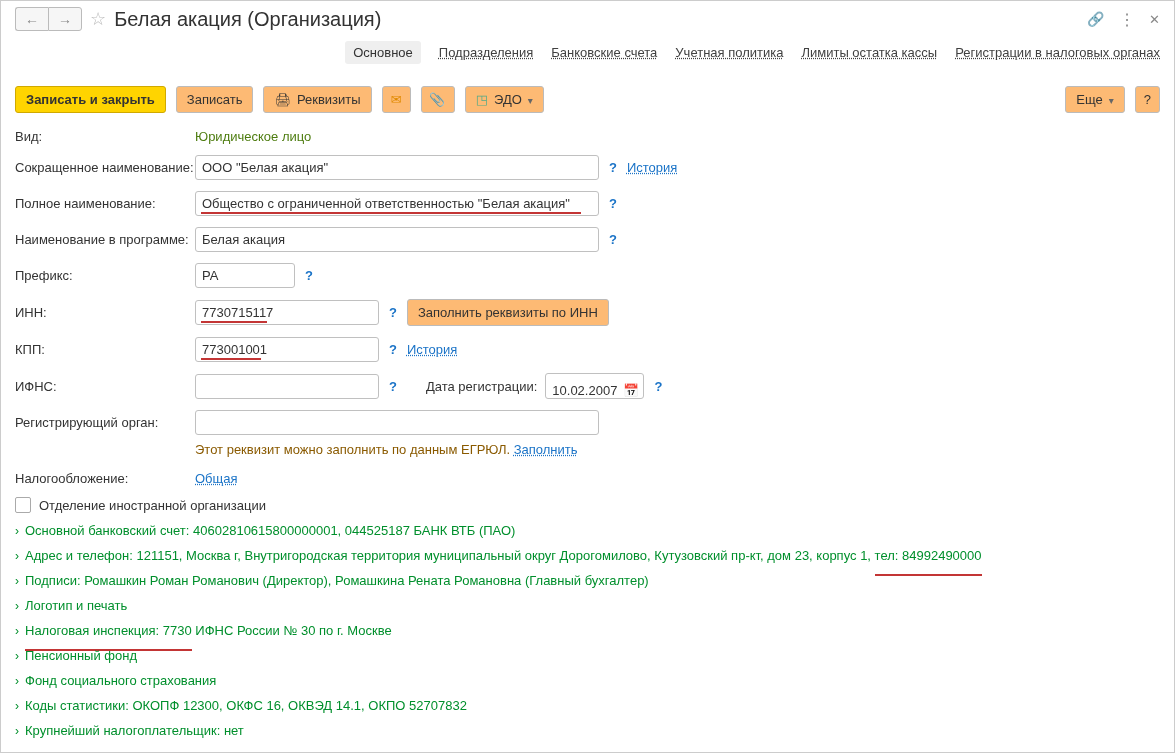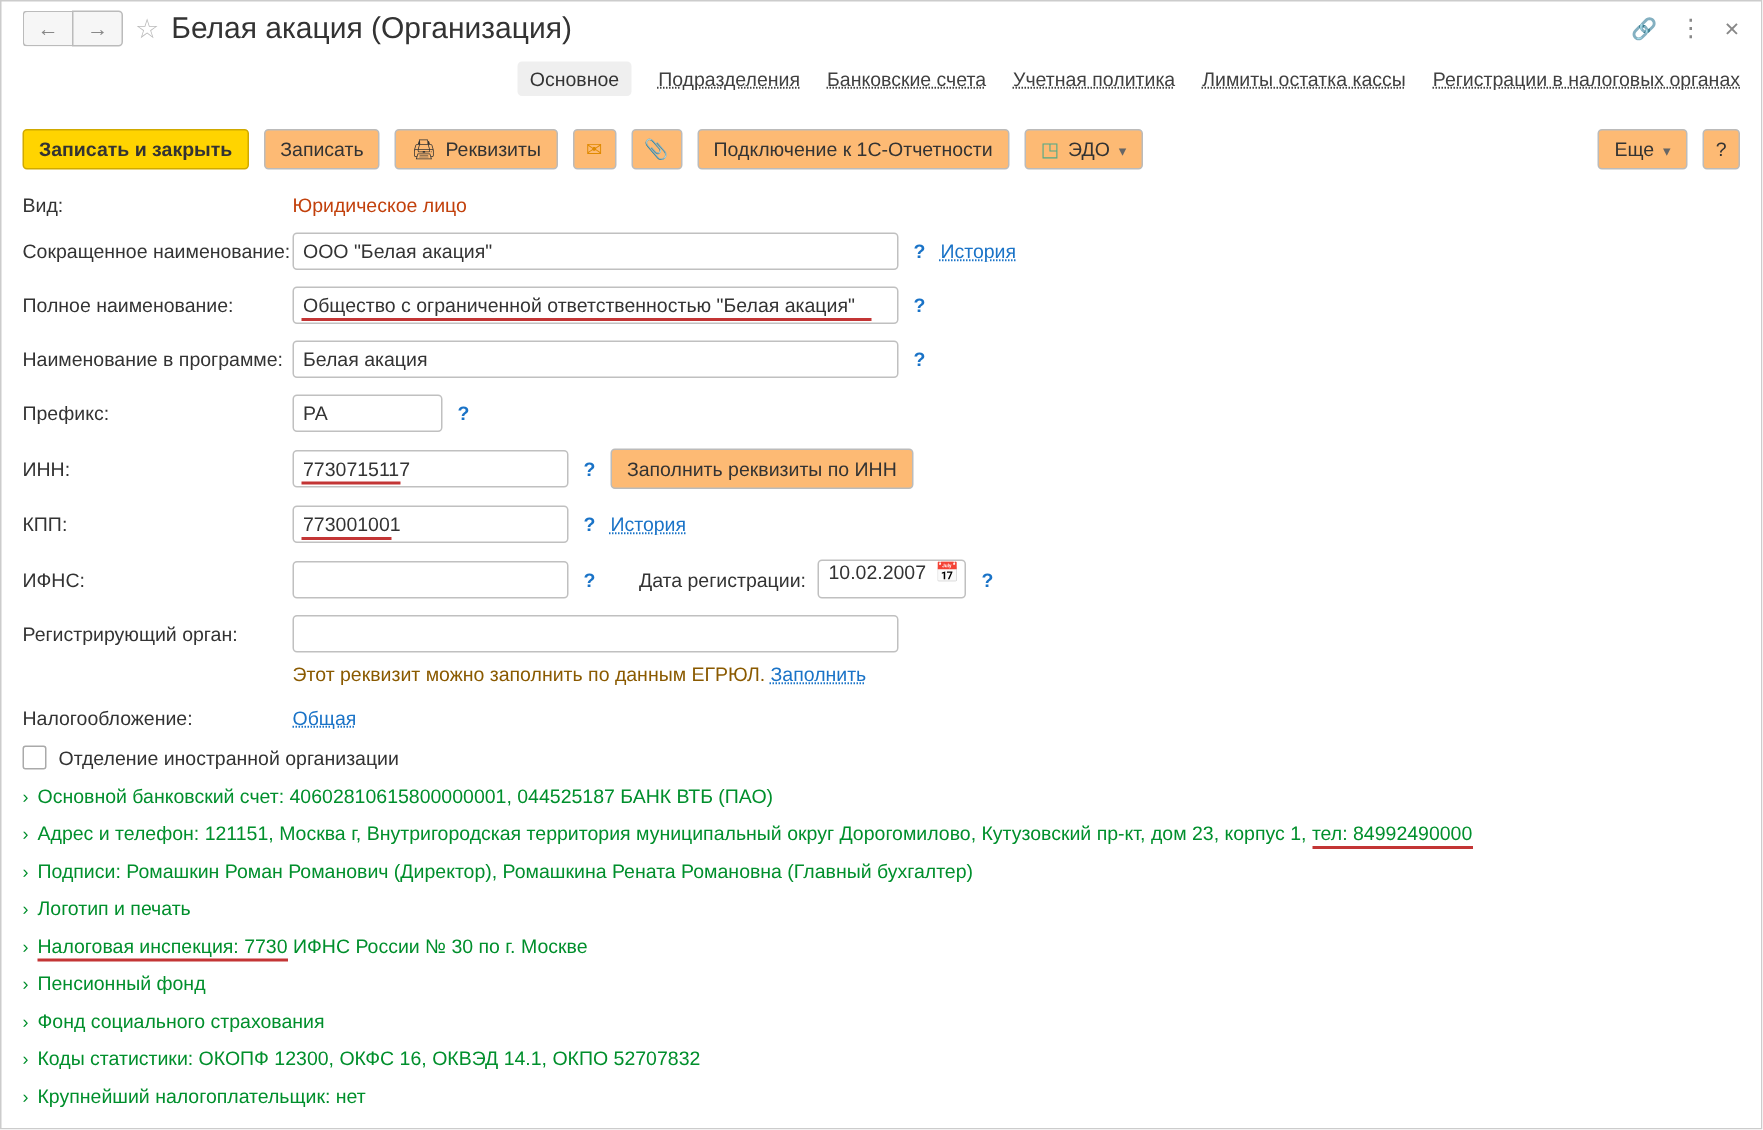--- a/index.html
+++ b/index.html
@@ -105,21 +105,21 @@
     display: flex;
     align-items: center;
     margin-bottom: 11px;
   }
   .label {
     width: 180px;
     color: #333;
     font-size: 13px;
   }
   .value-brown {
-    color: #c2410c;
+    color: #4d7c0f;
   }
   input.text {
     border: 1px solid #c0c0c0;
     border-radius: 3px;
     padding: 4px 6px;
     font-size: 13px;
     color: #333;
     background: #fff;
   }
   .wide { width: 390px; }
@@ -131,21 +131,21 @@
     font-weight: bold;
     cursor: pointer;
   }
   .link {
     color: #1a73c7;
     text-decoration: underline dotted;
     cursor: pointer;
   }
   .redline {
     border-bottom: 2px solid #c33535;
-    padding-bottom: 1px;
+    padding-bottom: 11px;
   }
   .hint {
     color: #8a5a00;
     font-size: 13px;
     margin-left: 180px;
   }
   .checkbox-row {
     display: flex;
     align-items: center;
     gap: 8px;
@@ -166,21 +166,21 @@
     color: #008f2c;
     cursor: pointer;
     font-size: 13px;
   }
   .expander .chev {
     color: #008f2c;
     font-size: 12px;
   }
   .date-input {
     display: inline-flex;
-    align-items: flex-start;
+    align-items: flex-end;
     border: 1px solid #c0c0c0;
     border-radius: 3px;
     padding: 0 4px 0 6px;
     height: 24px;
   }
   .date-input span { font-size: 13px; }
   .cal {
     width: 16px; text-align: center; color: #888; cursor:pointer; margin-left:6px;
   }
   .icon-print::before { content:"🖨"; font-size:13px;}
@@ -224,21 +224,20 @@
     <div class="btn">
       <span class="icon-print"></span>
       <span>Реквизиты</span>
     </div>
     <div class="btn small">
         <span class="icon-mail"></span>
       </div>
     <div class="btn small">
         <span class="icon-clip"></span>
       </div>
-    <div class="btn">Подключение к 1С-Отчетности</div>
     <div class="btn">
       <span class="icon-edo"></span>
       <span>ЭДО</span>
       <span class="caret"></span>
     </div>
     <div class="spacer"></div>
     <div class="btn">
       <span>Еще</span>
       <span class="caret"></span>
     </div>

